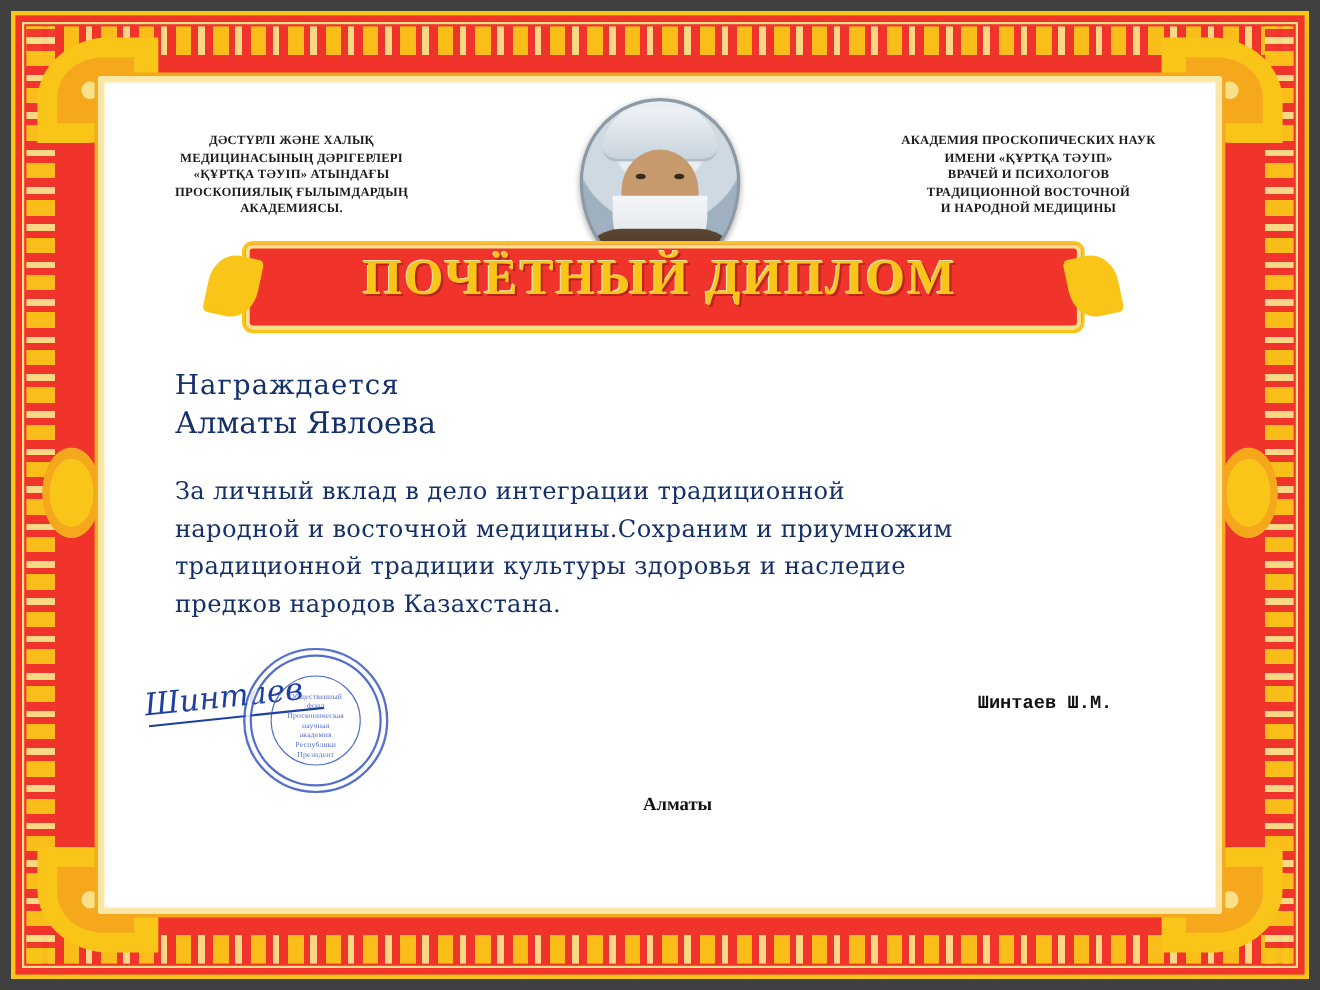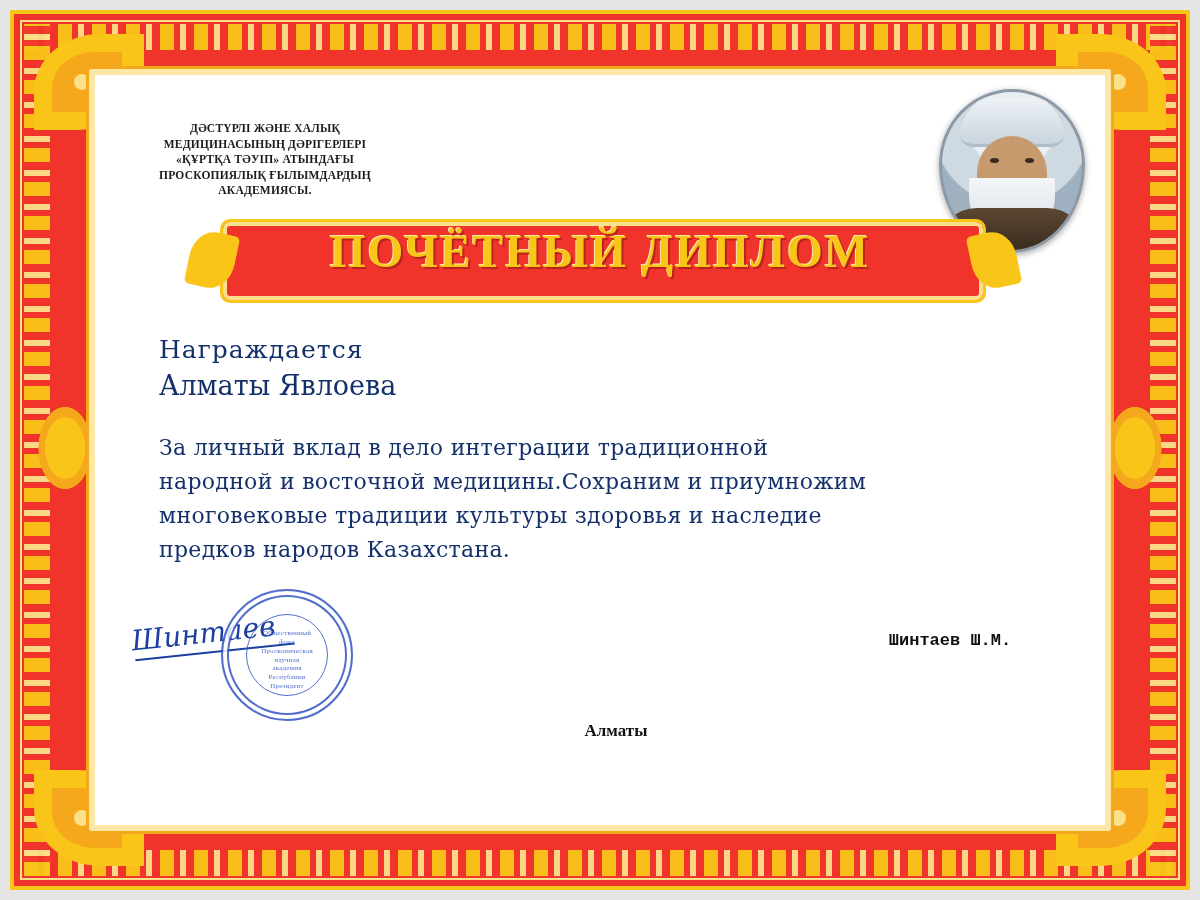--- a/index.html
+++ b/index.html
@@ -7,21 +7,21 @@
     width:1200px;height:900px;
     background:#ffffff;
     font-family:"Liberation Serif", serif;
     overflow:hidden;
   }
 
   
   .certificate{
     position:relative;
     width:1200px;height:900px;
-    background:#e5e5e5;
+    background:#404040;
     box-sizing:border-box;
   }
 
   
   .frame-outer{
     position:absolute;
     left:10px;top:10px;right:10px;bottom:10px;
     border:4px solid #f9c518;
     background:#f0342c;
     box-sizing:border-box;
@@ -342,35 +342,42 @@
 
       <div class="portrait">
         <div class="turban"></div>
         <div class="face"></div>
         <div class="eye l"></div>
         <div class="eye r"></div>
         <div class="beard"></div>
         <div class="robe"></div>
       </div>
 
+      <div class="org-text right">
+        <div>АКАДЕМИЯ ПРОСКОПИЧЕСКИХ НАУК</div>
+        <div>ИМЕНИ «ҚҰРТҚА ТӘУІП»</div>
+        <div>ВРАЧЕЙ И ПСИХОЛОГОВ</div>
+        <div>ТРАДИЦИОННОЙ ВОСТОЧНОЙ</div>
+        <div>И НАРОДНОЙ МЕДИЦИНЫ</div>
+      </div>
 
     </div>
 
     <div class="title-wrap">
       <div class="ribbon"></div>
       <div class="title">ПОЧЁТНЫЙ  ДИПЛОМ</div>
     </div>
 
     <div class="body">
       <div class="awarded-label">Награждается</div>
       <div class="recipient">Алматы Явлоева</div>
       <div class="citation">
         <div>За  личный вклад  в дело интеграции традиционной</div>
         <div>народной и восточной медицины.Сохраним и приумножим</div>
-        <div>многовековые традиции культуры здоровья и наследие</div>
+        <div>традиционной традиции культуры здоровья и наследие</div>
         <div>предков  народов Казахстана.</div>
       </div>
     </div>
 
     <div class="sig-row">
 
 
       <div class="sig-mid">
         <div class="handwriting">Шинтаев</div>
         <div class="stamp">

